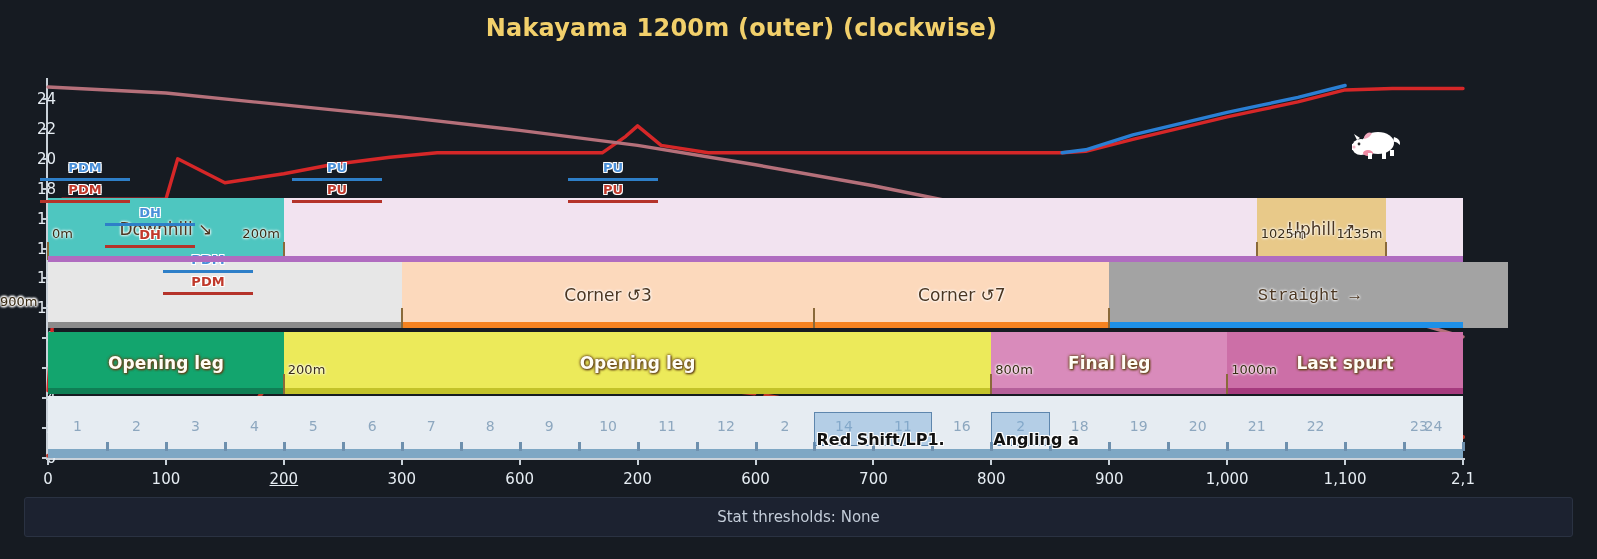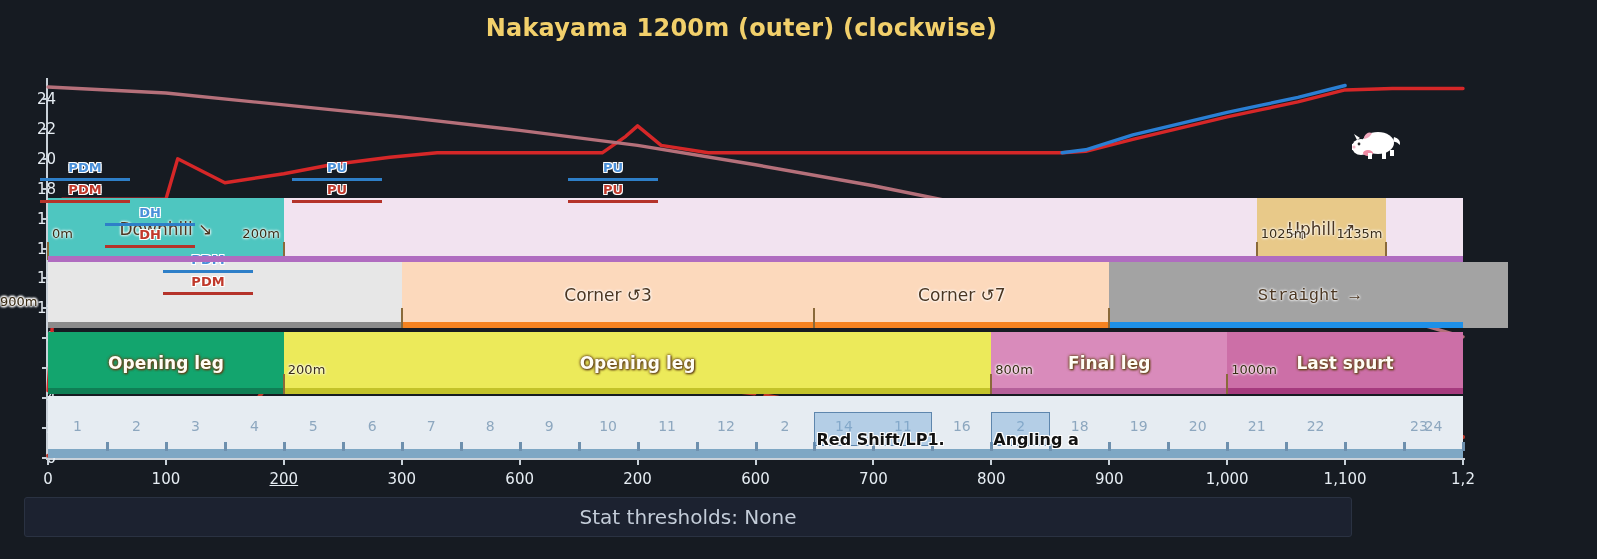--- a/index.html
+++ b/index.html
@@ -44,24 +44,24 @@
 
   .segnum{position:absolute;color:#8da7bf;font-size:14px;transform:translateX(-50%);}
   .segtick{position:absolute;width:3px;height:9px;background:#6e90ae;}
 
   .skillbox{position:absolute;box-sizing:border-box;
             background:rgba(120,170,215,.45);border:1px solid #5e86ad;}
   .skilllabel{position:absolute;font-size:16px;font-weight:bold;color:#121212;
               white-space:nowrap;overflow:hidden;
               text-shadow:-1px -1px 0 #fff,1px -1px 0 #fff,-1px 1px 0 #fff,1px 1px 0 #fff;}
 
-  .footer{position:absolute;left:24px;top:497px;width:1328px;height:40px;
+  .footer{position:absolute;left:24px;top:497px;width:1549px;height:40px;
           box-sizing:border-box;background:#1c2230;border:1px solid #2a3242;
           border-radius:3px;display:flex;align-items:center;justify-content:center;
-          color:#c3ccd8;font-size:20px;}
+          color:#c3ccd8;font-size:15px;}
 
   svg.ov{position:absolute;left:0;top:0;width:1597px;height:559px;
          pointer-events:none;}
   .horse{position:absolute;image-rendering:pixelated;}
 </style>
 </head>
 <body>
 
 <div class="wrap">
 
@@ -115,21 +115,21 @@
       <div class="xtick" style="left: 873.417px;">700</div>
       <div class="xtickmark" style="left: 872.417px;"></div>
       <div class="xtick" style="left: 991.333px;">800</div>
       <div class="xtickmark" style="left: 990.333px;"></div>
       <div class="xtick" style="left: 1109.25px;">900</div>
       <div class="xtickmark" style="left: 1108.25px;"></div>
       <div class="xtick" style="left: 1227.17px;">1,000</div>
       <div class="xtickmark" style="left: 1226.17px;"></div>
       <div class="xtick" style="left: 1345.08px;">1,100</div>
       <div class="xtickmark" style="left: 1344.08px;"></div>
-      <div class="xtick" style="left: 1463px;">1,2</div>
+      <div class="xtick" style="left: 1463px;">2,1</div>
       <div class="xtickmark" style="left: 1462px;"></div>
     </div>
 
   <svg class="ov" id="ov">
       <polyline points="48,390.67716535433067 57.43333333333334,248.5511811023622 62.15,199.18110236220474 165.91666666666666,199.18110236220474 177.70833333333331,158.78740157480314 224.875,182.7244094488189 283.8333333333333,173.748031496063 331,164.77165354330708 389.9583333333333,157.2913385826771 437.12500000000006,152.8031496062992 519.6666666666666,152.8031496062992 602.2083333333334,152.8031496062992 625.7916666666666,136.34645669291336 637.5833333333334,125.87401574803147 661.1666666666667,145.32283464566927 708.3333333333334,152.8031496062992 755.5,152.8031496062992 873.4166666666667,152.8031496062992 991.3333333333333,152.8031496062992 1062.0833333333335,152.8031496062992 1085.6666666666665,151.30708661417322 1132.8333333333335,139.33858267716533 1227.1666666666667,116.89763779527556 1262.5416666666665,109.41732283464563 1297.9166666666665,101.9370078740157 1345.0833333333333,89.96850393700788 1392.25,88.4724409448819 1463,88.4724409448819" fill="none" stroke="#d62728" stroke-width="3.4" stroke-linejoin="round" stroke-linecap="round"></polyline>
       <polyline points="1062.0833333333335,152.8031496062992 1085.6666666666665,149.81102362204717 1132.8333333333335,134.85039370078732 1227.1666666666667,112.4094488188976 1262.5416666666665,104.92913385826768 1297.9166666666665,97.44881889763775 1345.0833333333333,85.48031496062993" fill="none" stroke="#2a7fd4" stroke-width="3.4" stroke-linejoin="round" stroke-linecap="round"></polyline>
       <polyline points="48,86.97637795275591 165.91666666666666,92.96062992125985 283.8333333333333,104.92913385826768 401.75,116.89763779527556 519.6666666666666,130.36220472440942 637.5833333333334,145.32283464566927 755.5,164.77165354330708 873.4166666666667,185.71653543307082 991.3333333333333,209.65354330708658 1109.25,236.5826771653543 1227.1666666666667,268 1345.0833333333333,302.40944881889766 1463,336.81889763779526" fill="none" stroke="#b5707a" stroke-width="3.4" stroke-linejoin="round" stroke-linecap="round"></polyline>
       <polyline points="48,455.755905511811 165.91666666666666,455.755905511811 213.08333333333334,455.00787401574803 236.66666666666666,425.0866141732283 283.8333333333333,365.244094488189 342.7916666666667,344.2992125984252 401.75,345.79527559055117 519.6666666666666,362.251968503937 637.5833333333334,380.20472440944883 708.3333333333334,387.68503937007875 755.5,393.6692913385827 814.4583333333333,404.1417322834646 873.4166666666667,413.11811023622045 991.3333333333333,426.5826771653543 1109.25,438.5511811023622 1227.1666666666667,434.06299212598424 1286.125,425.0866141732283 1345.0833333333333,420.59842519685037 1404.0416666666667,426.5826771653543 1463,437.0551181102362" fill="none" stroke="#c0392b" stroke-width="4" stroke-linejoin="round" stroke-linecap="round" stroke-dasharray="13 11"></polyline>
     </svg>
 

